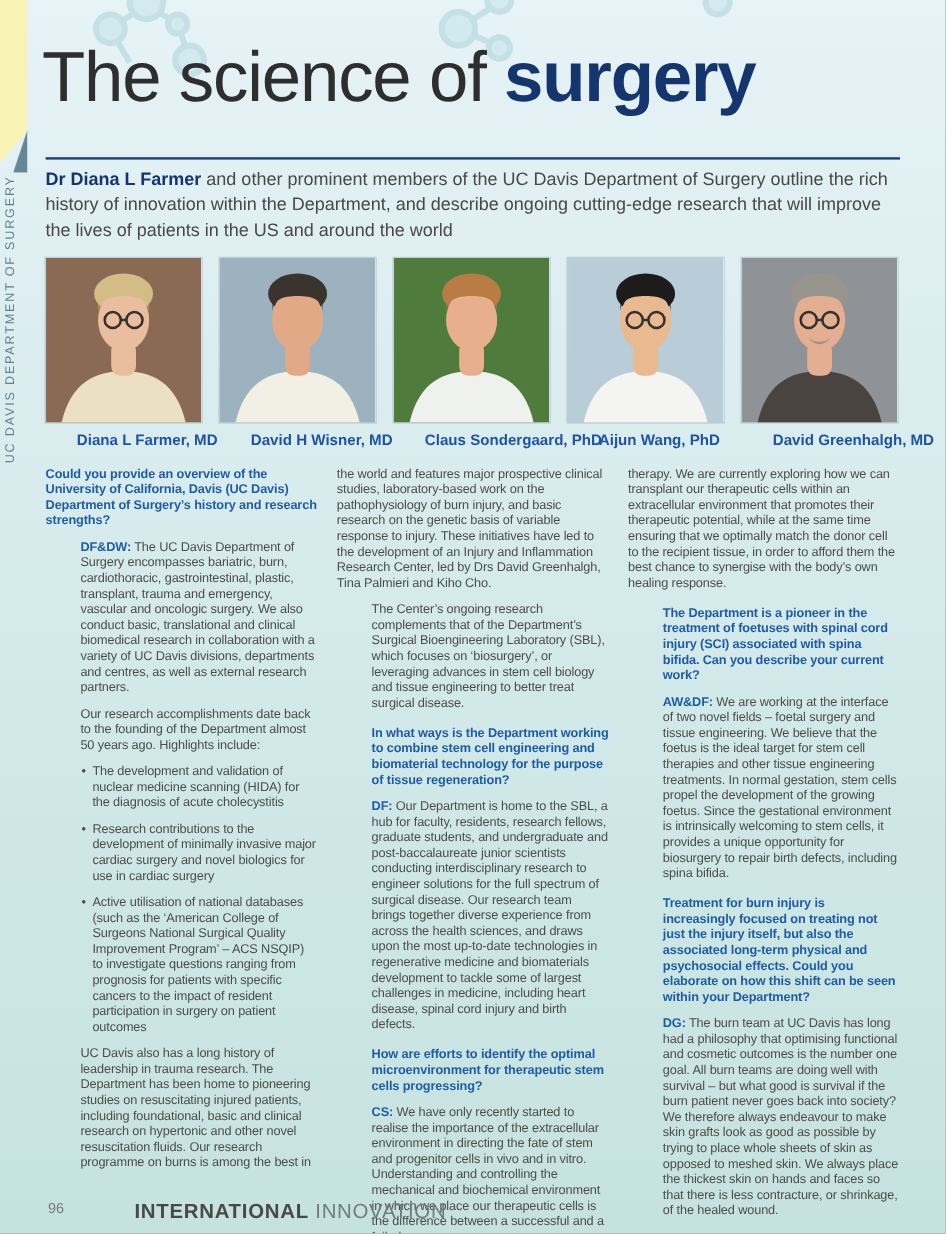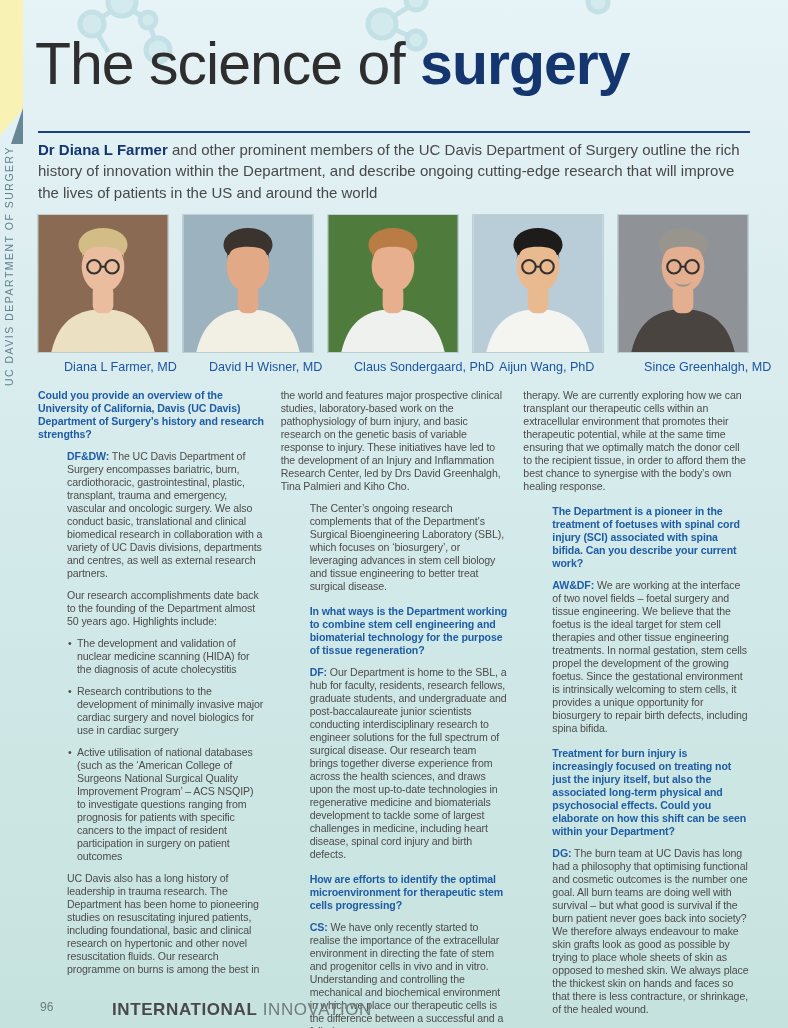--- a/index.html
+++ b/index.html
@@ -23,21 +23,21 @@
   .title-rule{position:absolute;left:38px;top:131px;width:712px;height:2px;background:#1d3f7e;}
   
   .intro{position:absolute;left:38px;top:139px;width:708px;margin:0;font-size:15px;
     line-height:1.43;color:#484848;}
   .intro .name{color:#15356e;font-weight:700;}
   
   .photos{position:absolute;left:38px;top:215px;width:712px;display:flex;gap:15px;}
   .photo-card{width:130px;margin:0;}
   .photo{width:130px;height:137px;box-shadow:0 0 0 1px rgba(90,120,130,.25);}
   .photo svg{display:block;width:100%;height:100%;}
-  .caption{margin-top:8px;font-size:12.6px;font-weight:400;color:#1d55a3;white-space:nowrap;padding-left:26px;}
+  .caption{margin-top:8px;font-size:12.6px;font-weight:700;color:#1d55a3;white-space:nowrap;padding-left:26px;}
   
   .columns{position:absolute;left:38px;top:389px;width:712px;display:flex;gap:16px;}
   .col{flex:1;min-width:0;font-size:10.6px;line-height:13px;letter-spacing:-.1px;color:#4c4c49;}
   .blk{margin:0 0 0 0;}
   .blk + .blk{margin-top:9px;margin-left:29px;}
   .q{color:#1e5da6;font-weight:700;}
   .blk + .q{margin-top:12px;}
   .prefix{font-weight:700;color:#1e5da6;}
   .bullet{position:relative;padding-left:10px;}
   .bullet::before{content:"•";position:absolute;left:1px;top:0;color:#4c4c49;}
@@ -167,21 +167,21 @@
             <ellipse cx="50" cy="40" rx="16.5" ry="20" fill="var(--c-skin)"></ellipse>
             <path d="M33.5,36 C33.5,22 40,17 50,17 C60,17 66.5,22 66.5,36 C66.5,27 60,24.5 50,24.5 C40,24.5 33.5,27 33.5,36 Z" fill="var(--c-hair)"></path>
             <g opacity="var(--c-glasses,0)" stroke="#33302e" stroke-width="1.6" fill="none">
               <circle cx="43" cy="40" r="5.2"></circle>
               <circle cx="57" cy="40" r="5.2"></circle>
               <path d="M48.2,40 h3.6"></path>
             </g>
             <path d="M43,51.5 c3,3.4 11,3.4 14,0 c-3,5.4 -11,5.4 -14,0 Z" fill="var(--c-hair)" opacity="var(--c-mustache,0)"></path>
           </svg>
       </div>
-      <figcaption class="caption">Since Greenhalgh, MD</figcaption>
+      <figcaption class="caption">David Greenhalgh, MD</figcaption>
     </figure>
   </div>
 
   <div class="columns">
 
     <div class="col">
       <div class="blk q">Could you provide an overview of the University of California, Davis (UC Davis) Department of Surgery’s history and research strengths?</div>
       <p class="blk para"><strong class="prefix">DF&amp;DW:</strong><span> The UC Davis Department of Surgery encompasses bariatric, burn, cardiothoracic, gastrointestinal, plastic, transplant, trauma and emergency, vascular and oncologic surgery. We also conduct basic, translational and clinical biomedical research in collaboration with a variety of UC Davis divisions, departments and centres, as well as external research partners.</span></p>
       <p class="blk para">Our research accomplishments date back to the founding of the Department almost 50 years ago. Highlights include:</p>
       <div class="blk bullet">The development and validation of nuclear medicine scanning (HIDA) for the diagnosis of acute cholecystitis</div>

